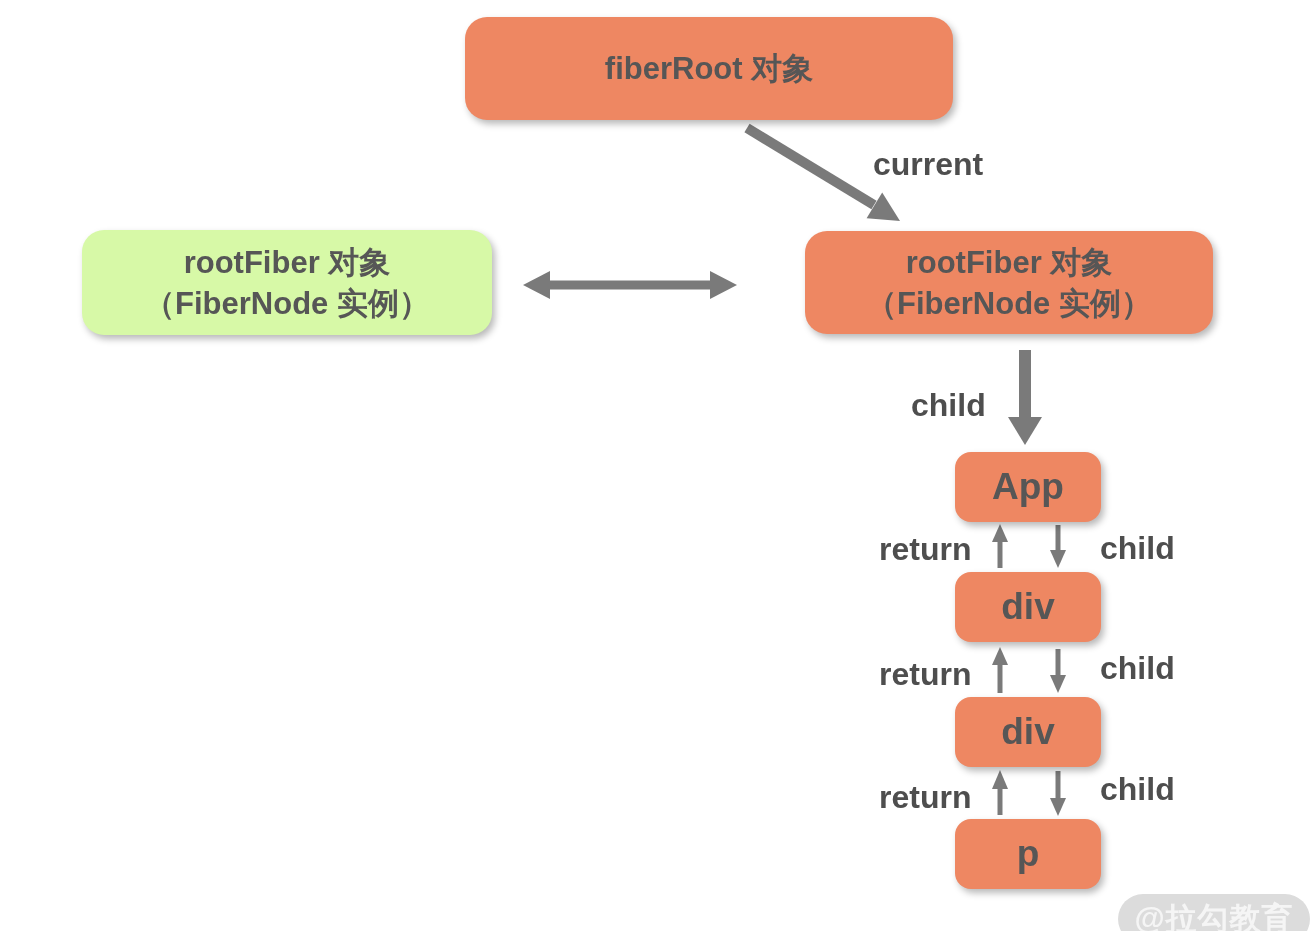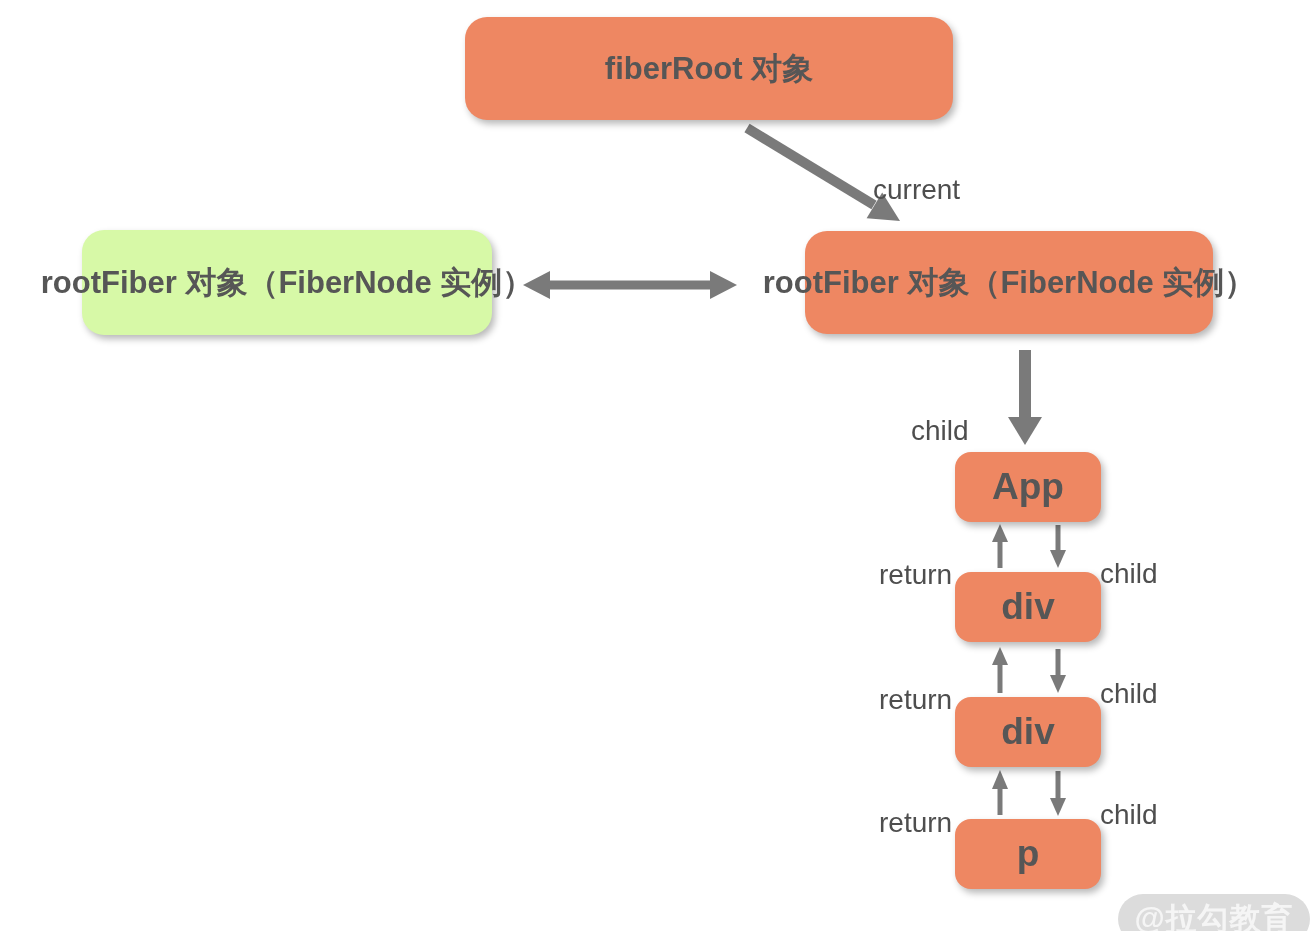--- a/index.html
+++ b/index.html
@@ -23,21 +23,21 @@
   }
   .arrow-layer{
     position:absolute; left:0; top:0; width:1316px; height:931px;
   }
   .arrow-layer line{ stroke:var(--arrow); }
   .arrow-layer polygon{ fill:var(--arrow); }
 
   .bigbox{
     position:absolute;
     border-radius:22px;
-    display:flex; flex-direction:row;
+    display:flex; flex-direction:column;
     justify-content:center; align-items:center;
     font-weight:bold; font-size:31px; line-height:41px;
     color:var(--text);
     box-shadow:3px 4px 7px rgba(0,0,0,0.28);
     text-align:center;
     white-space:nowrap;
   }
   .bg-orange{ background:var(--orange); }
   .bg-green{ background:var(--green); }
 
@@ -55,24 +55,23 @@
     color:var(--text);
     box-shadow:3px 4px 7px rgba(0,0,0,0.28);
   }
   #node-app { top:452px; }
   #node-div1{ top:572px; }
   #node-div2{ top:697px; }
   #node-p   { top:819px; }
 
   .lbl{
     position:absolute;
-    font-weight:normal; font-size:28px;
+    font-weight:bold; font-size:32px;
     color:var(--label);
     white-space:nowrap;
-    margin-top:28px;
   }
   #lbl-current   { left:873px;  top:146px; }
   #lbl-alternate { left:562px;  top:232px; }
   #lbl-child-root{ left:911px;  top:387px; }
   #lbl-return-1  { left:879px;  top:531px; }
   #lbl-child-1   { left:1100px; top:530px; }
   #lbl-return-2  { left:879px;  top:656px; }
   #lbl-child-2   { left:1100px; top:650px; }
   #lbl-return-3  { left:879px;  top:779px; }
   #lbl-child-3   { left:1100px; top:771px; }

